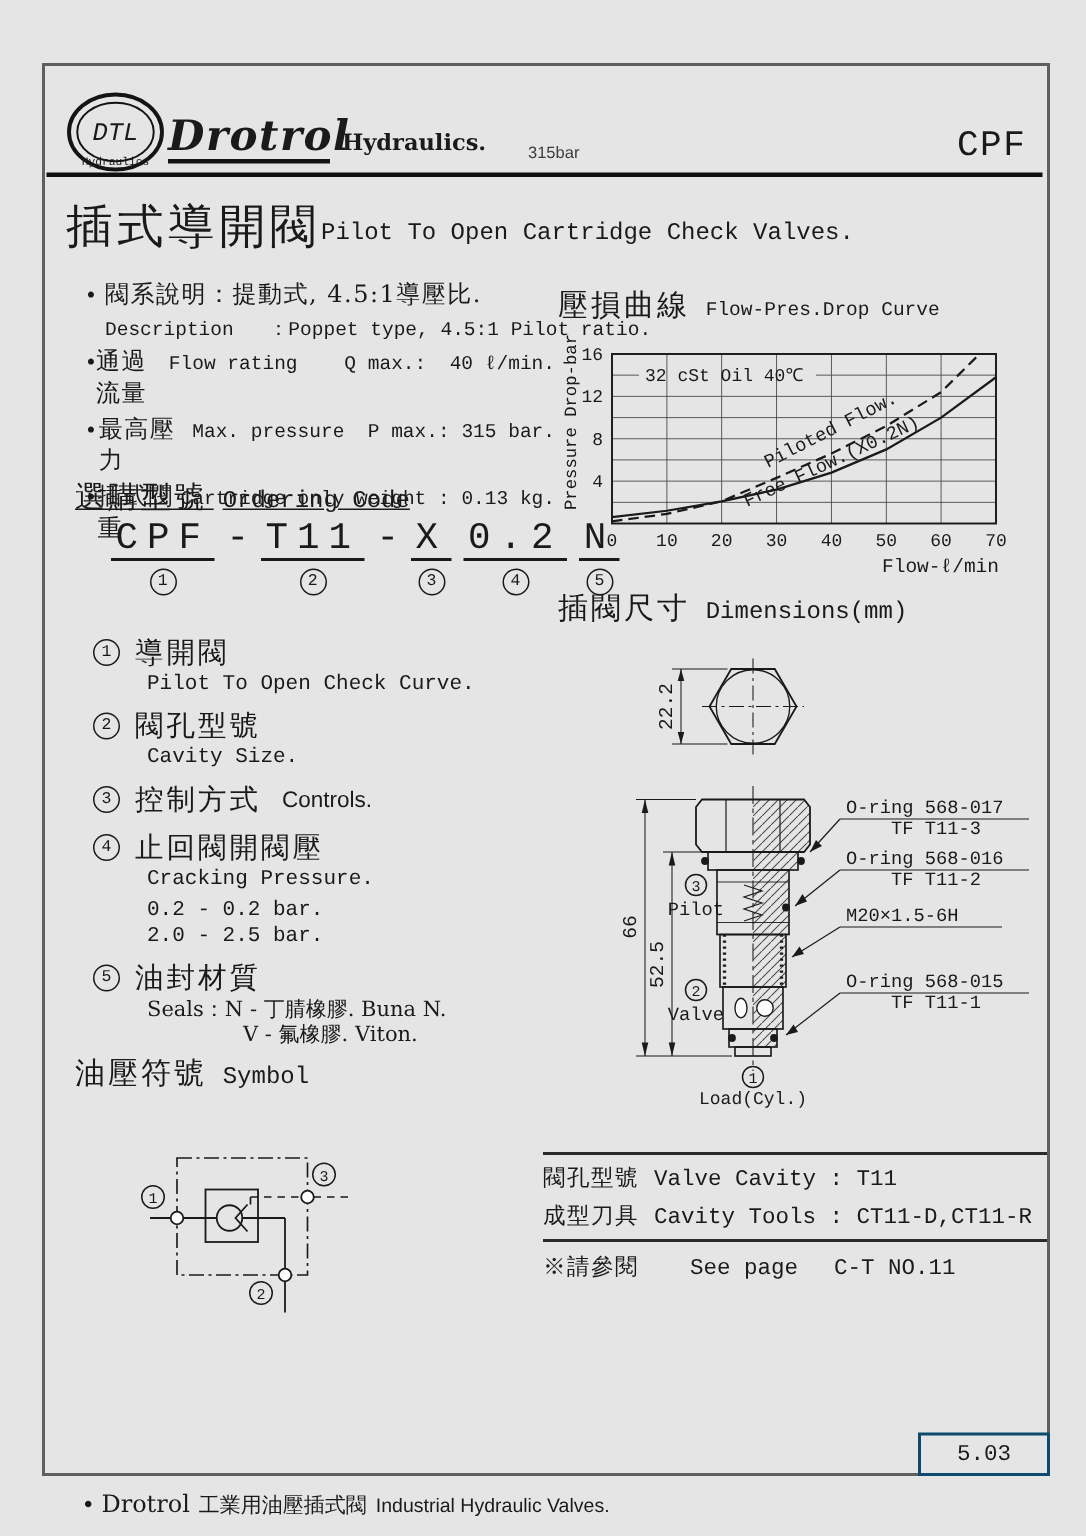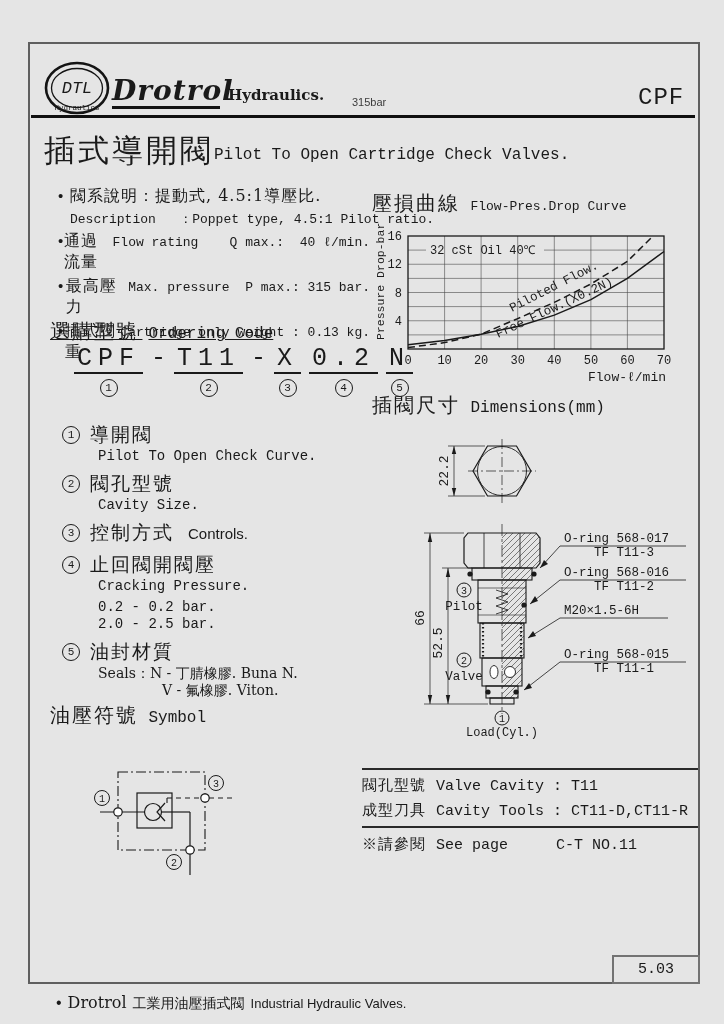--- a/index.html
+++ b/index.html
@@ -48,21 +48,21 @@
   .cavity-table{left:362px;top:768px;width:336px;border-top:2px solid #2a2a2a;padding-top:6px;}
   .cav-row{display:flex;align-items:baseline;margin-bottom:6px;}
   .cav-zh{font-size:15px;font-family:"DejaVu Serif",serif;letter-spacing:1px;width:74px;}
   .cav-en{font-size:15px;font-family:"Liberation Mono",monospace;white-space:pre;}
   .cav-divider{border-top:2px solid #2a2a2a;margin:4px 0 7px 0;}
   .footer-row{left:56px;top:953px;display:flex;align-items:baseline;gap:6px;}
   .footer-bullet{font-size:16px;}
   .footer-brand{font-size:16px;font-family:"DejaVu Serif",serif;}
   .footer-zh{font-size:14px;font-family:"DejaVu Serif",serif;}
   .footer-en{font-size:13px;margin-top:43px;}
-  .page-num-box{left:612px;top:955px;width:84px;height:25px;border:2px solid #737373;
+  .page-num-box{left:612px;top:955px;width:84px;height:25px;border:2px solid #0c4a6e;
                 display:flex;align-items:center;justify-content:center;
                 font-family:"Liberation Mono",monospace;font-size:15px;}
   svg text{font-family:"Liberation Mono",monospace;fill:#1a1a1a;}
 </style>
 </head>
 <body>
 
 <div class="page">
 
   <div class="abs border-frame"></div>
@@ -375,21 +375,21 @@
       <span class="cav-en">T11</span>
     </div>
     <div class="cav-row">
       <span class="cav-zh">成型刀具</span>
       <span class="cav-en">Cavity Tools : </span>
       <span class="cav-en">CT11-D,CT11-R</span>
     </div>
     <div class="cav-divider"></div>
     <div class="cav-row">
       <span class="cav-zh">※請參閱</span>
-      <span class="cav-en" style="width:120px;">See page</span>
+      <span class="cav-en" style="width:120px;text-align:center;">See page</span>
       <span class="cav-en">C-T NO.11</span>
     </div>
   </div>
 
   <div class="abs footer-row">
     <span class="footer-bullet">•</span>
     <span class="footer-brand">Drotrol</span>
     <span class="footer-zh">工業用油壓插式閥</span>
     <span class="footer-en">Industrial Hydraulic Valves.</span>
   </div>

